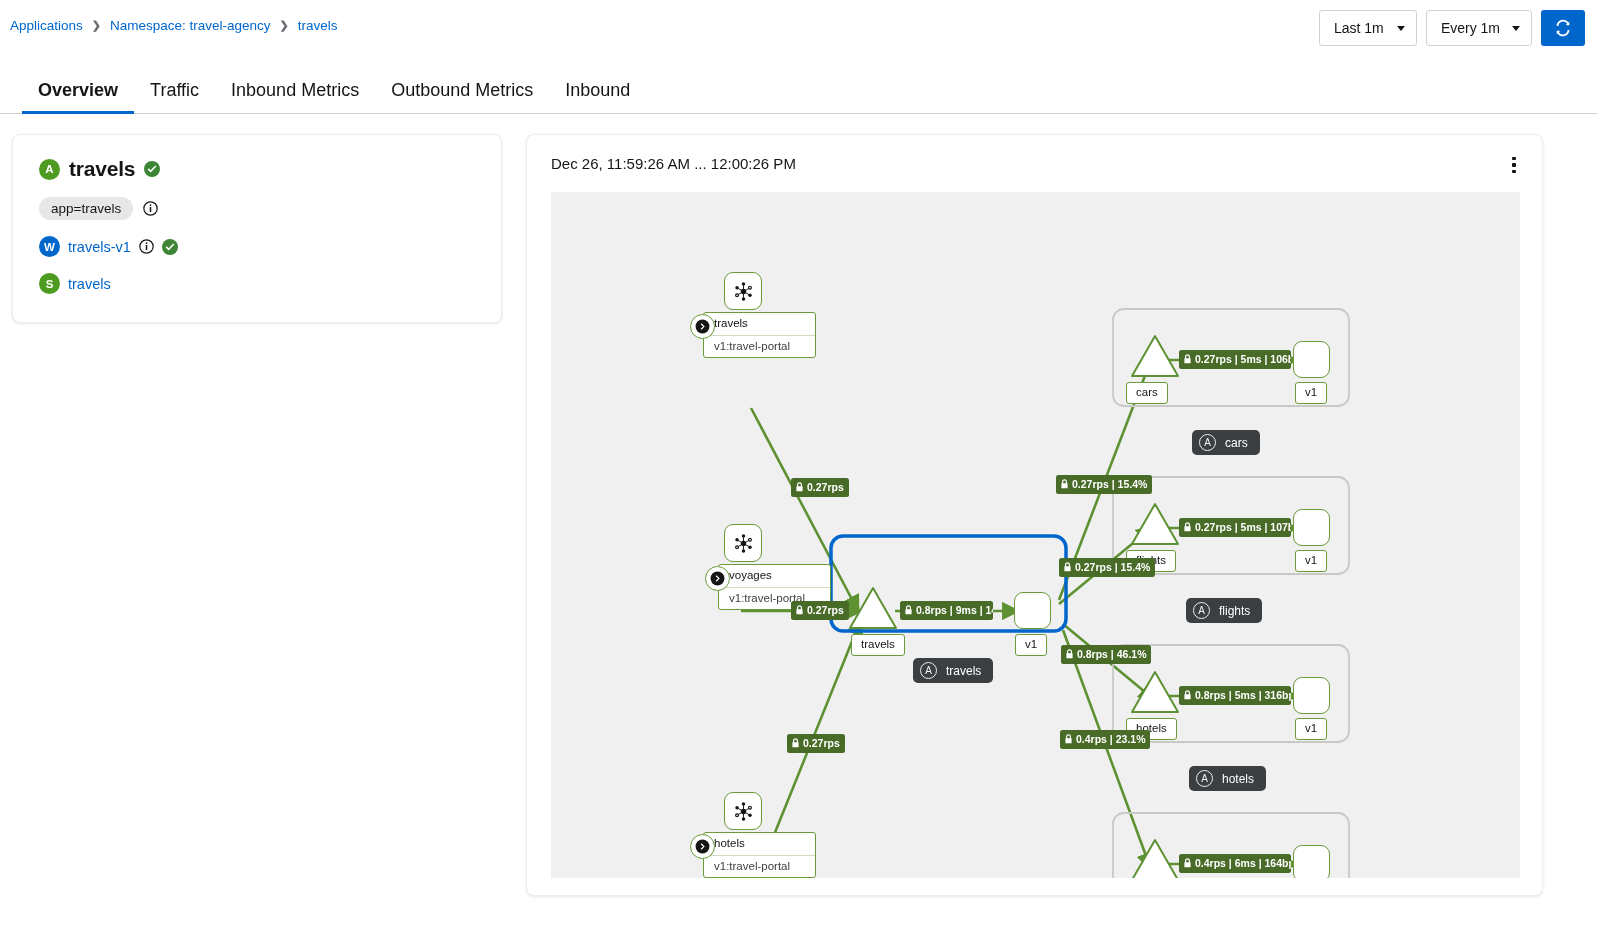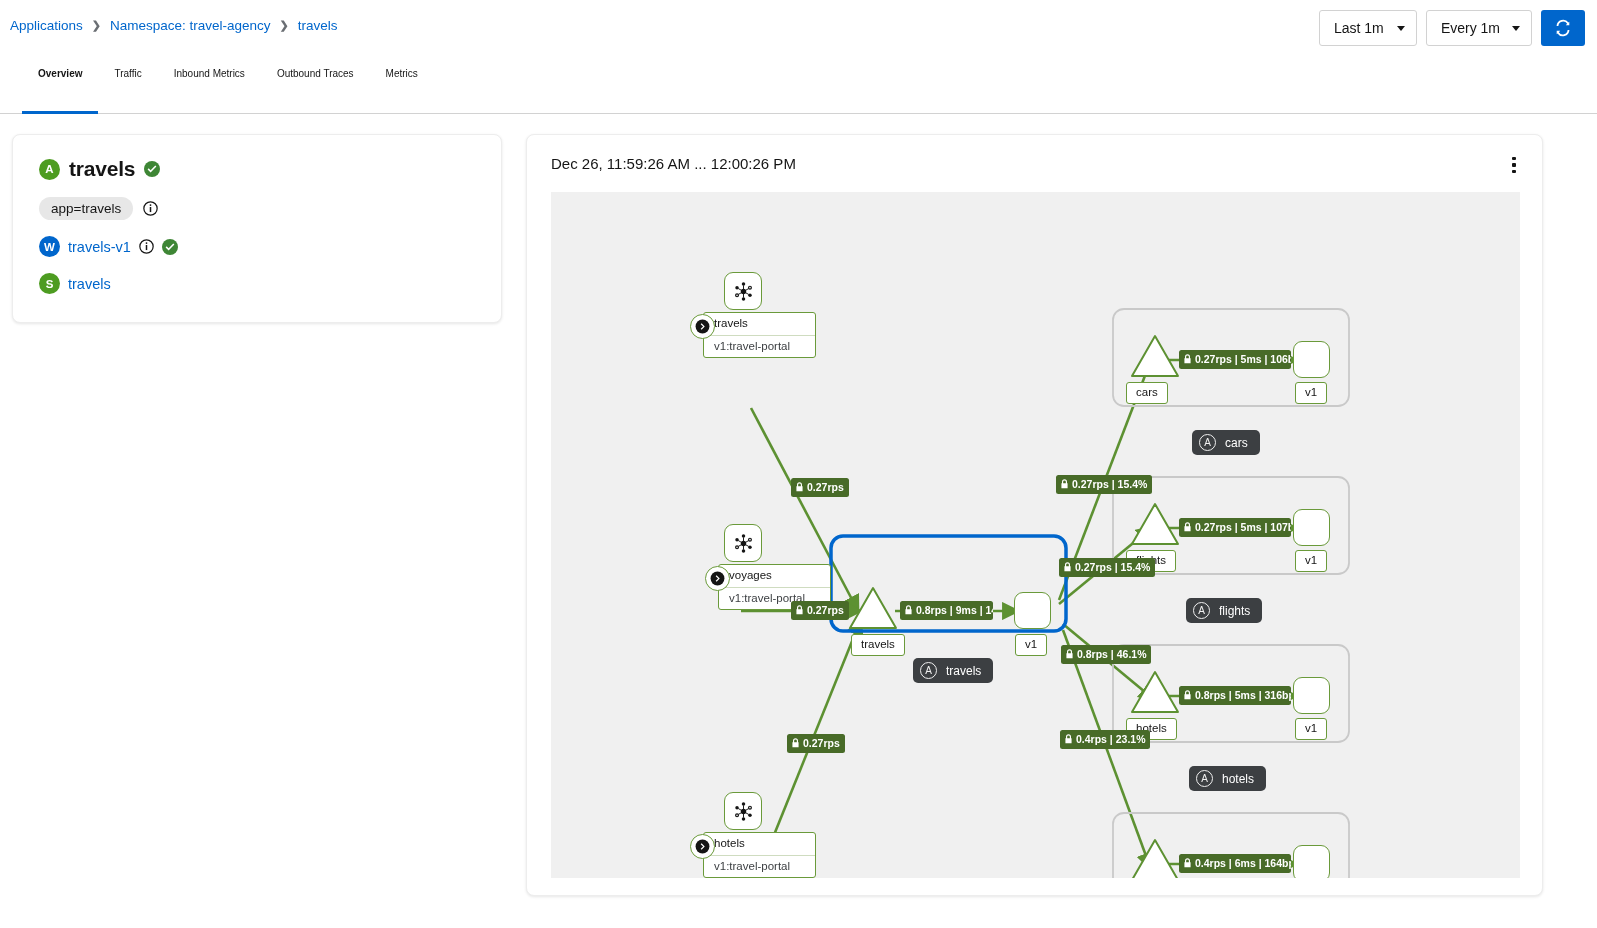--- a/index.html
+++ b/index.html
@@ -47,21 +47,21 @@
   }
 
   
   .tabs {
     position: absolute; top: 68px; left: 0; width: 1597px; height: 46px;
     border-bottom: 1px solid #d2d2d2;
     display: flex; align-items: flex-start; padding-left: 22px;
   }
   .tab {
     position: relative; height: 45px; padding: 0 16px;
-    display: flex; align-items: flex-start; font-size: 10px;
+    display: flex; align-items: center; font-size: 18px;
     color: #151515; cursor: pointer; white-space: nowrap;
   }
   .tab.active { font-weight: 700; }
   .tab.active::after {
     content: ""; position: absolute; left: 0; right: 0; bottom: -1px;
     height: 3px; background: #0066cc;
   }
 
   
   .left-card {
@@ -198,24 +198,24 @@
   <div class="tab active">
       <span>Overview</span>
     </div>
   <div class="tab">
       <span>Traffic</span>
     </div>
   <div class="tab">
       <span>Inbound Metrics</span>
     </div>
   <div class="tab">
-      <span>Outbound Traces</span>
+      <span>Outbound Metrics</span>
     </div>
   <div class="tab">
-      <span>Metrics</span>
+      <span>Inbound</span>
     </div>
 </div>
 
 <div class="left-card">
   <div class="app-title-row">
     <span class="circle-badge cb-app">A</span>
     <span class="app-name">travels</span>
     <svg class="health-ok" viewBox="0 0 16 16">
       <circle cx="8" cy="8" r="8" fill="#3e8635"></circle>
       <path d="M6.6 11.4 3.6 8.4l1.1-1.1 1.9 1.9 4.7-4.7 1.1 1.1z" fill="#fff"></path>

